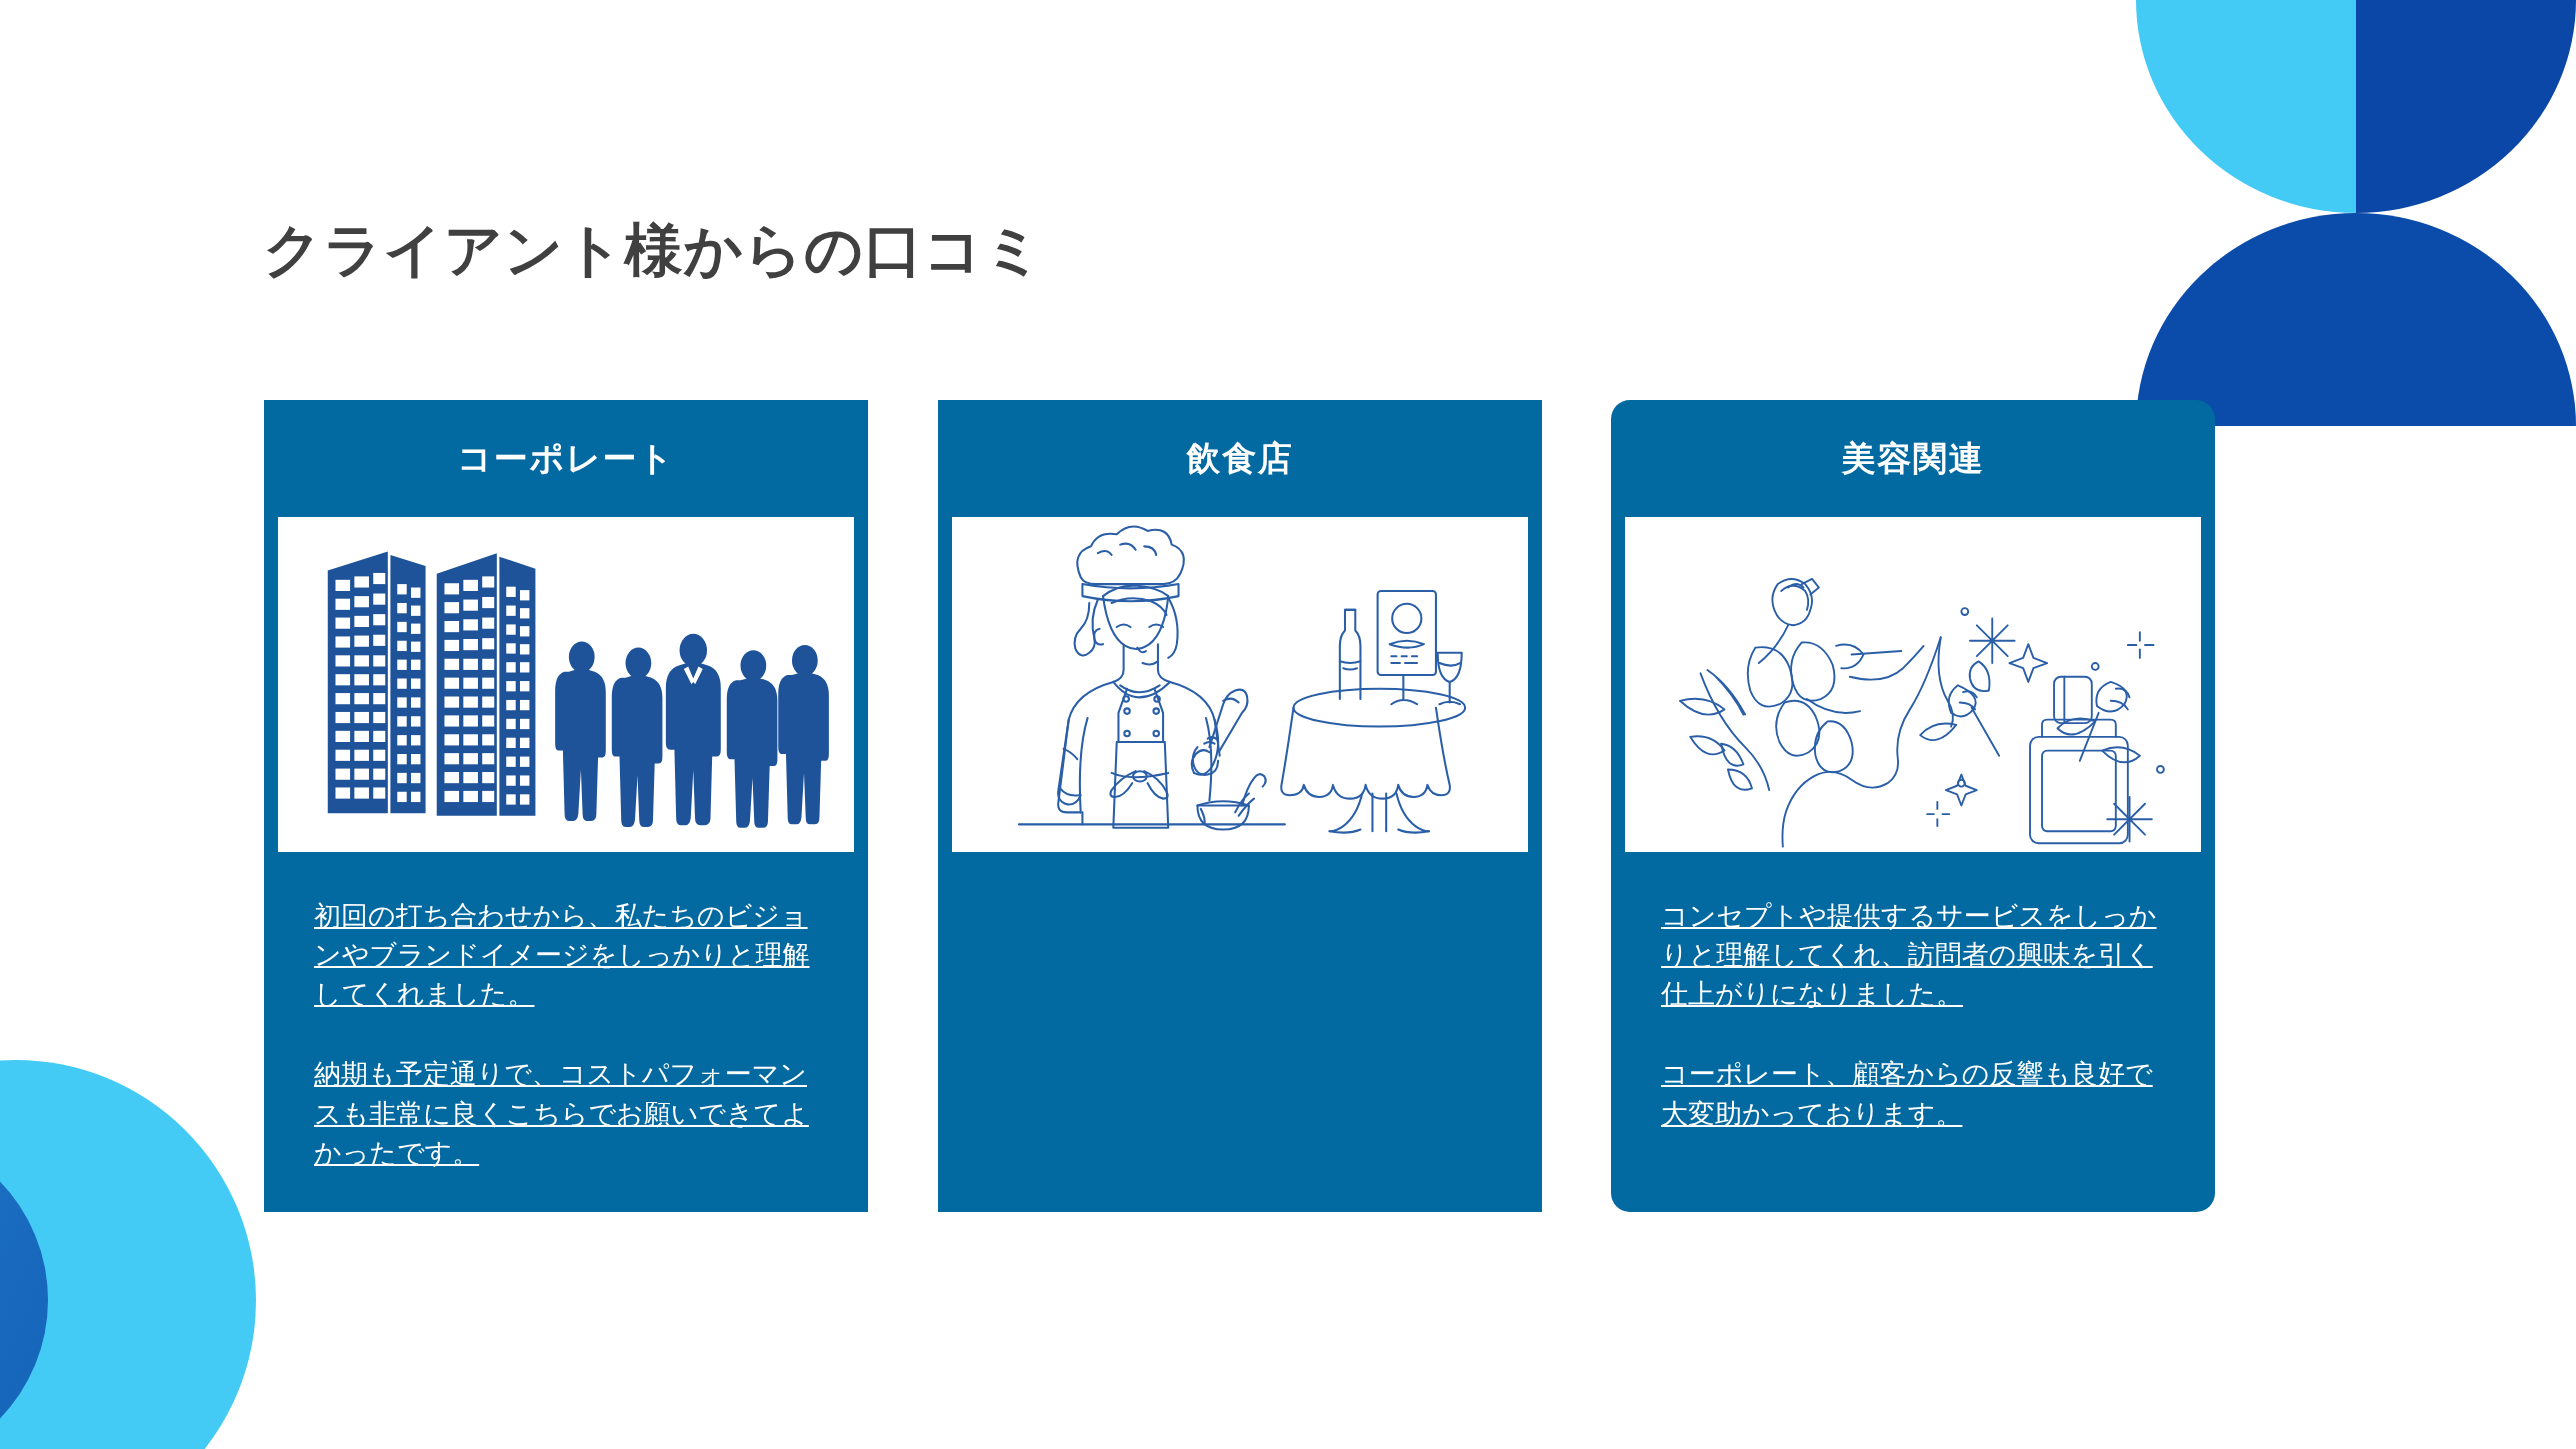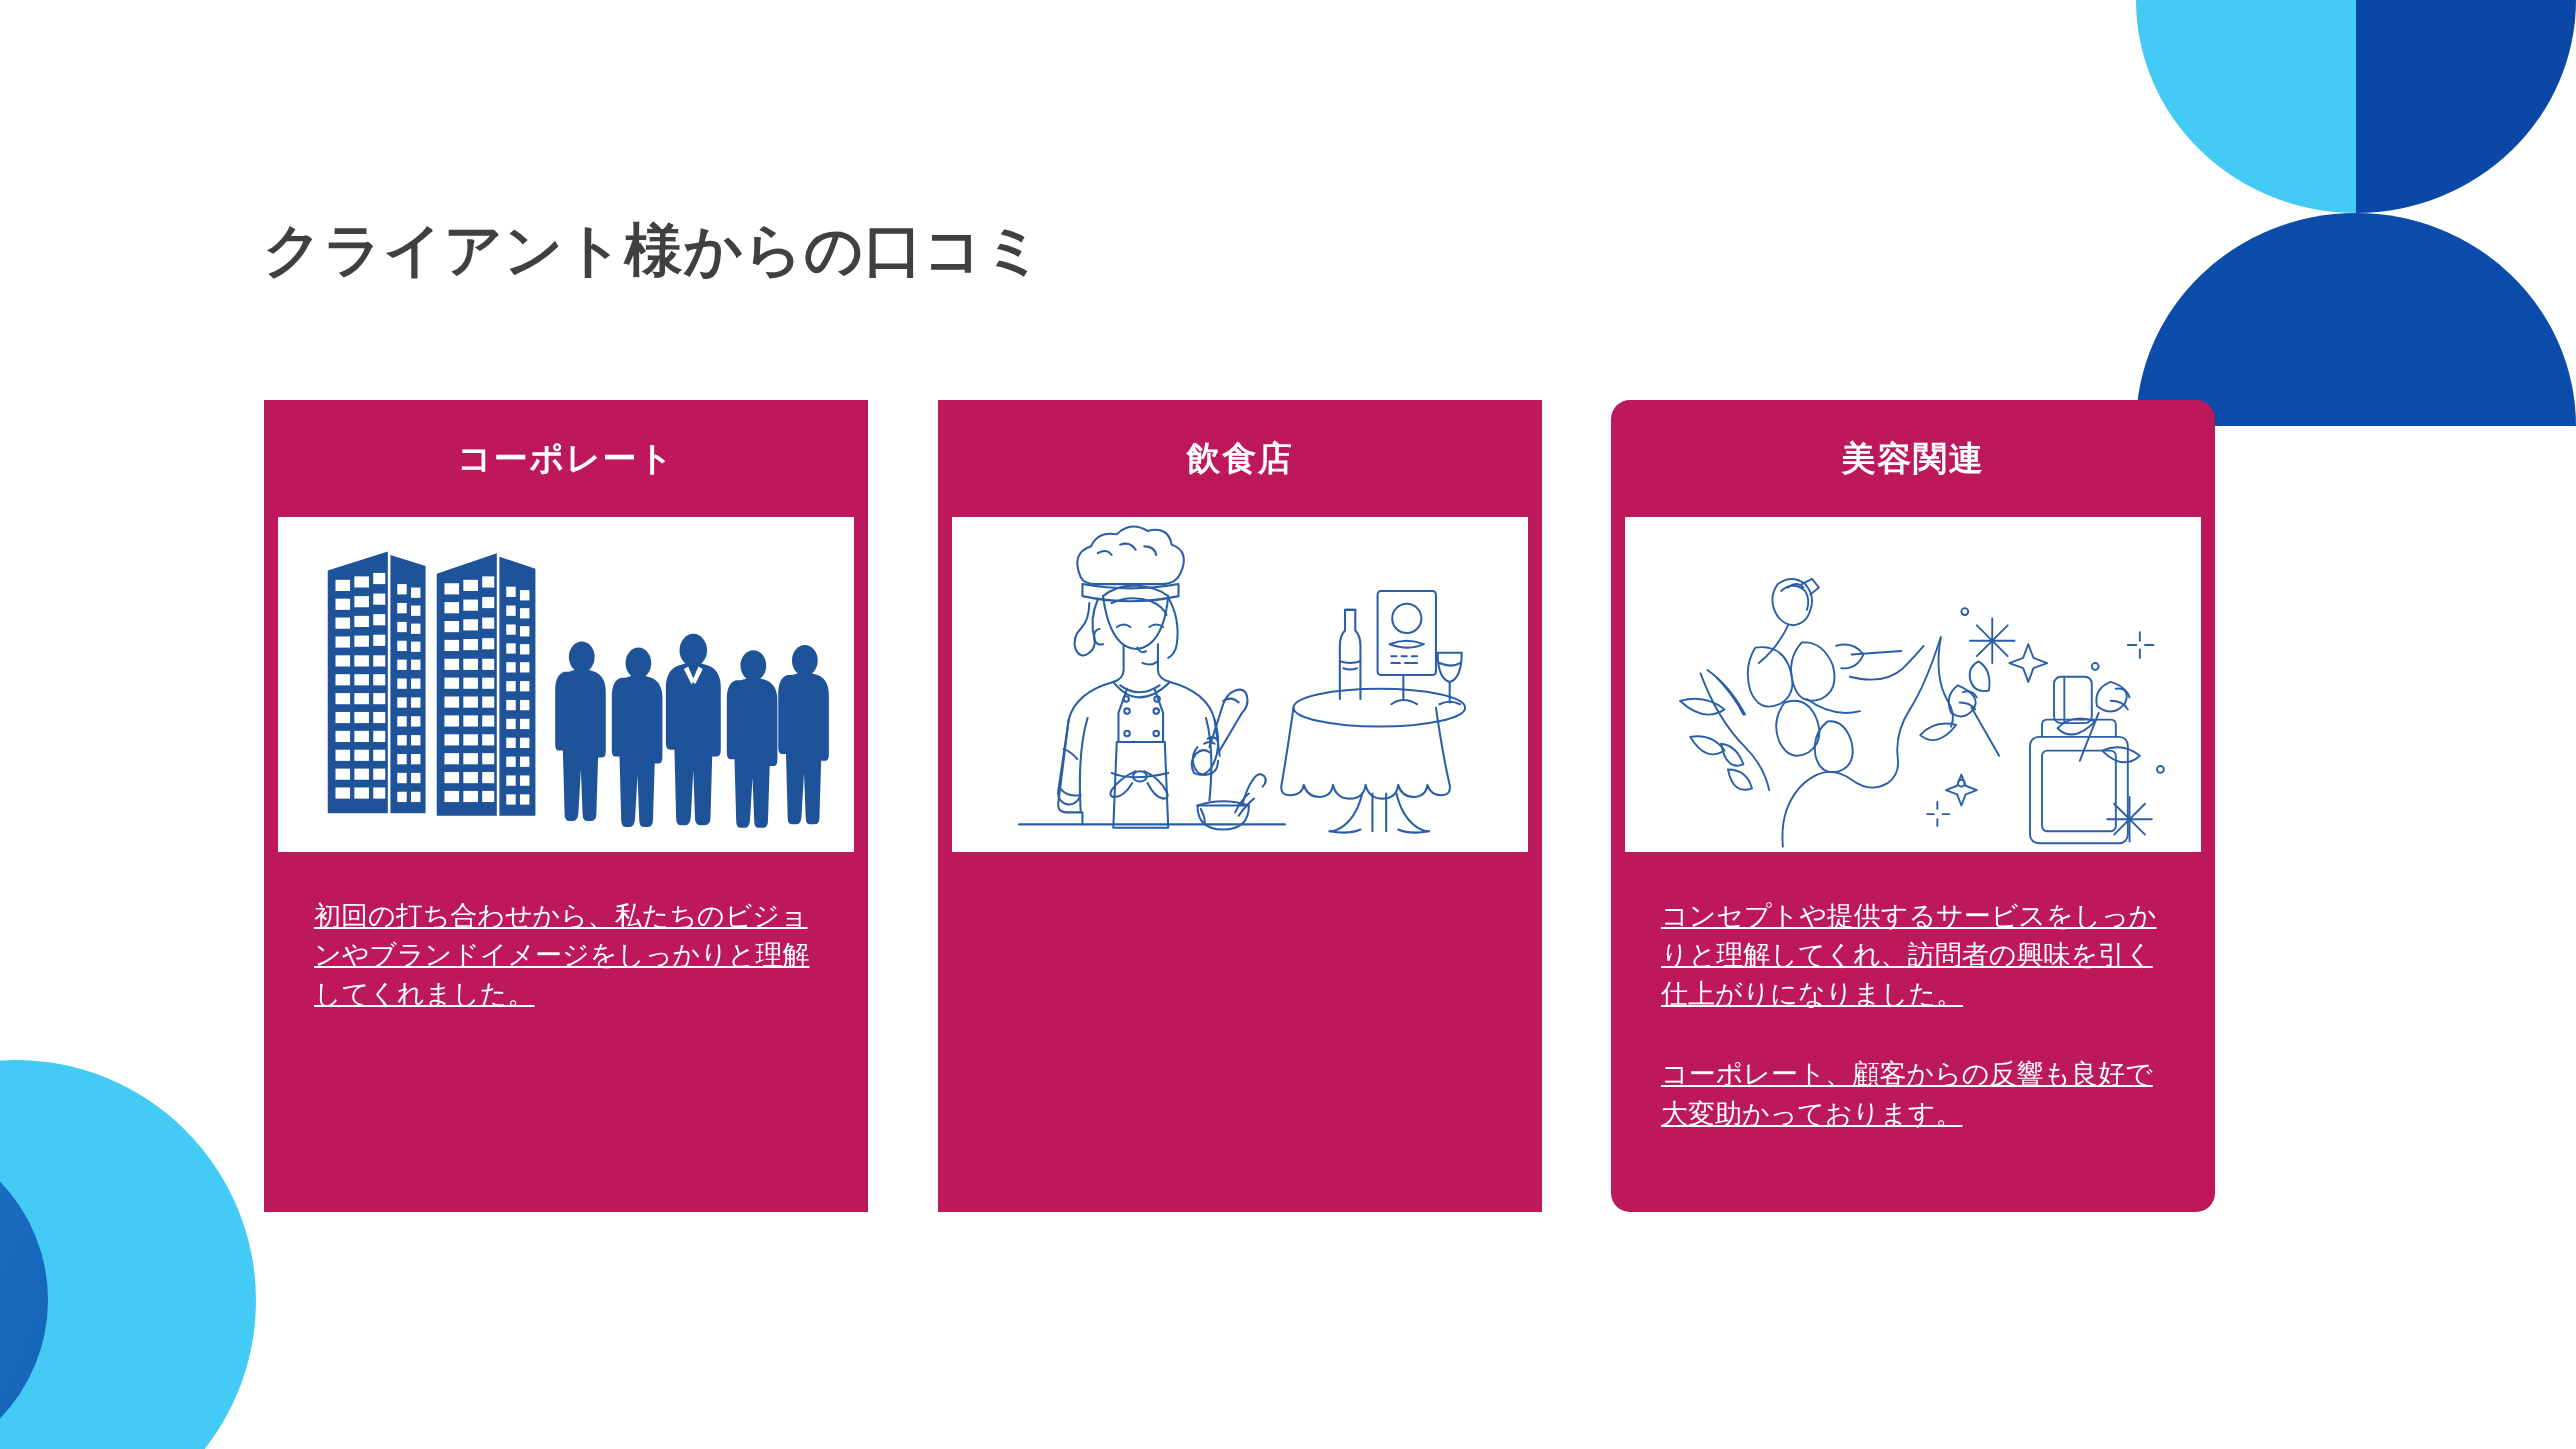--- a/index.html
+++ b/index.html
@@ -48,21 +48,21 @@
   }
 
   
   .cards { position:absolute; left:0; top:0; z-index:2; }
 
   .card {
     position:absolute;
     top:400px;
     width:604px;
     height:812px;
-    background:#be185d;
+    background:#0369a1;
     display:flex;
     flex-direction:column;
   }
   .card-1 { left:264px; }
   .card-2 { left:938px; }
   .card-3 { left:1611px;border-radius:19px; }
 
   .card-header {
     height:117px;
     flex:0 0 117px;
@@ -293,20 +293,21 @@
           <g transform="translate(590,152)">
             <ellipse cx="24" cy="15" rx="15" ry="18"></ellipse>
             <path d="M9 32 q15 -6 30 0 q13 5 13 24 l0 68 q0 8 -4 8 l-5 0 l-2 66 q0 8 -6 8 l-5 0 q-5 0 -5 -8 l-2 -52 l-3 52 q-1 8 -6 8 l-5 0 q-5 0 -5 -8 l-2 -74 l-5 0 q-4 0 -4 -8 l0 -62 q0 -19 11 -22 Z"></path>
           </g>
         </g>
       </svg>
     </div>
 
     <div class="card-body">
       <p>初回の打ち合わせから、私たちのビジョンやブランドイメージをしっかりと理解してくれました。</p>
+      <p>納期も予定通りで、コストパフォーマンスも非常に良くこちらでお願いできてよかったです。</p>
     </div>
   </section>
 
   <section class="card card-2">
     <div class="card-header">飲食店</div>
 
     <div class="card-media">
       <svg viewBox="0 0 672 390" preserveAspectRatio="xMidYMid meet">
         <g fill="none" stroke="#2A5FA8" stroke-width="2.4" stroke-linecap="round" stroke-linejoin="round">
 

